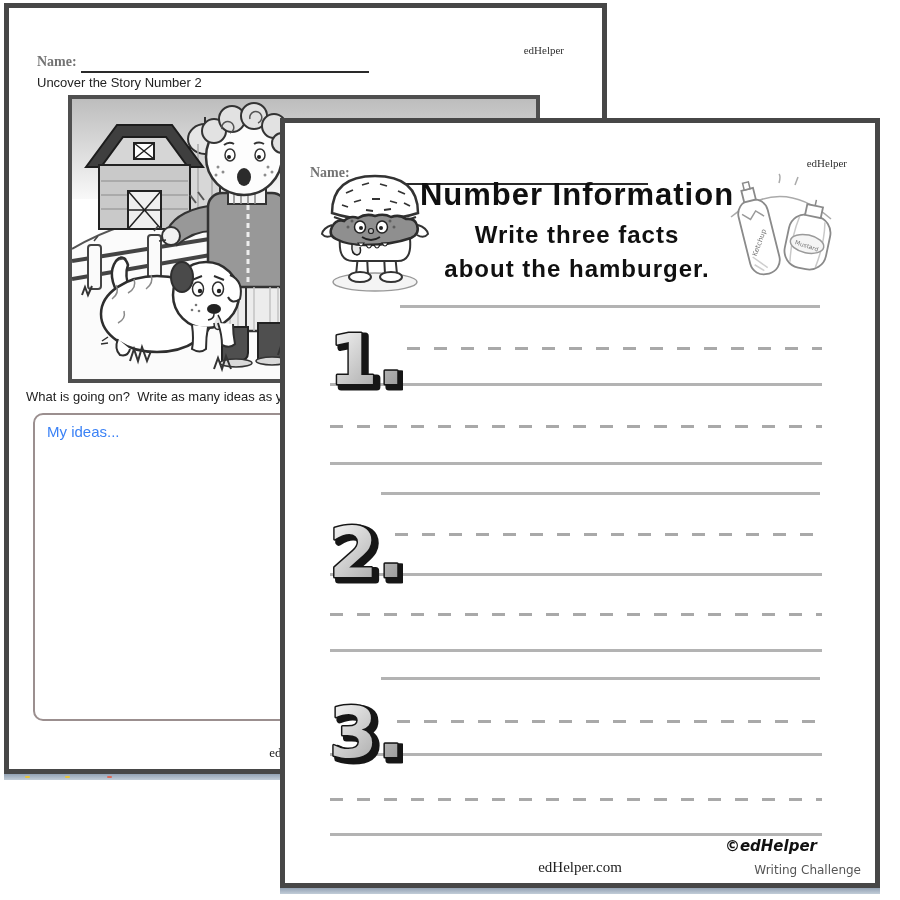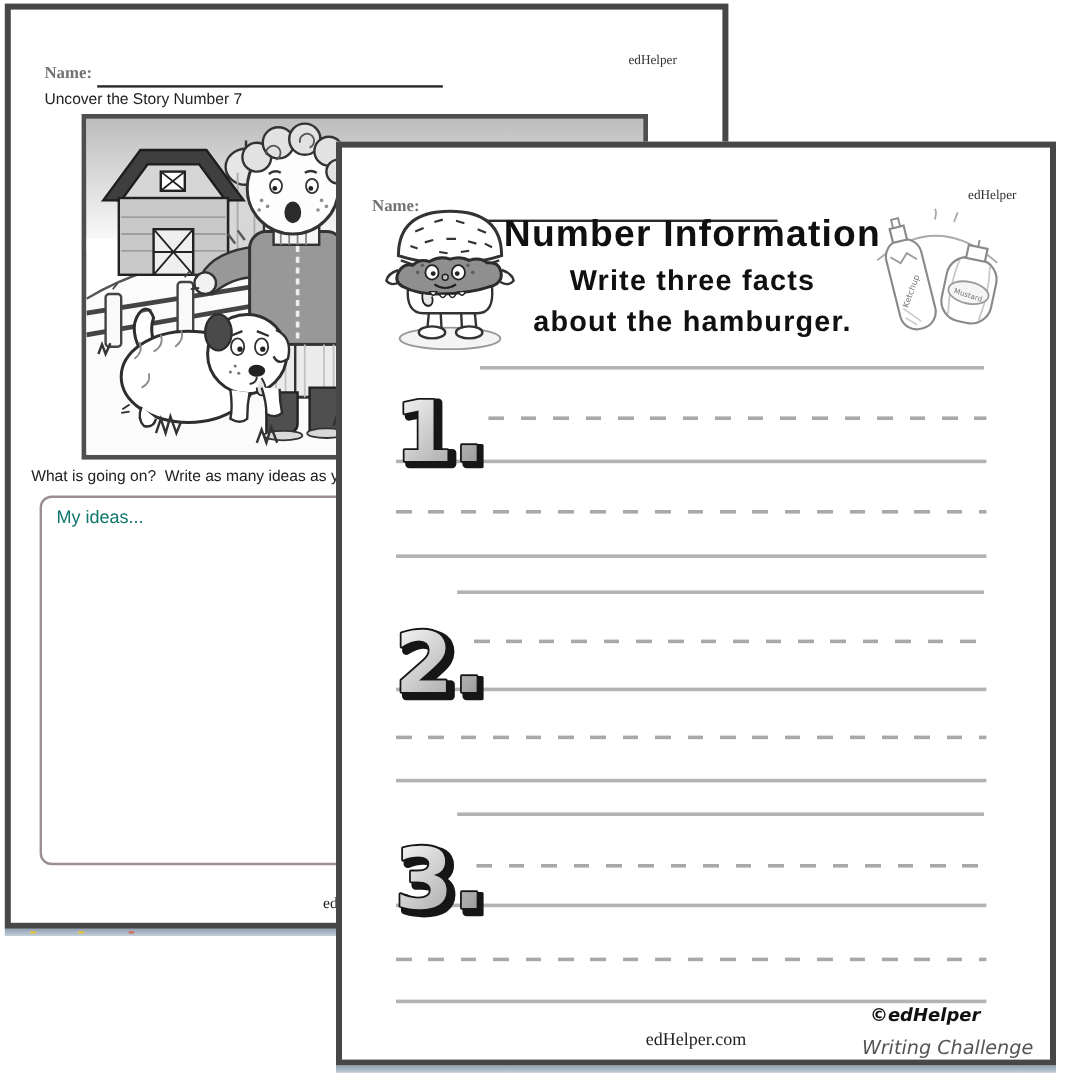--- a/index.html
+++ b/index.html
@@ -23,44 +23,44 @@
   .numshadow{font-family:"DejaVu Sans",sans-serif;font-weight:bold;font-size:70px;
              fill:#161616;stroke:#161616;stroke-width:7;stroke-linejoin:round;}
   .numface{font-family:"DejaVu Sans",sans-serif;font-weight:bold;font-size:70px;
            stroke:#161616;stroke-width:3;paint-order:stroke;stroke-linejoin:round;}
   #back-title{position:absolute;left:28px;top:67px;font-size:13px;color:#222;}
   #imgbox{position:absolute;left:59px;top:87px;width:472px;height:288px;
           border:4px solid #4f4f4f;box-sizing:border-box;background:#fff;}
   #prompt{position:absolute;left:17px;top:381px;font-size:13px;color:#222;white-space:pre;}
   #ideasbox{position:absolute;left:24px;top:405px;width:520px;height:308px;
             border:2px solid #9b8f8f;border-radius:10px;box-sizing:border-box;}
-  #ideaslabel{position:absolute;left:12px;top:8px;font-size:15px;color:#0f766e;}
+  #ideaslabel{position:absolute;left:12px;top:8px;font-size:15px;color:#3b82f6;}
   #back-footer{position:absolute;left:0;top:737px;width:593px;text-align:center;
                font-family:"Liberation Serif",serif;font-size:13px;color:#222;}
   #ft-title{position:absolute;left:112px;top:54px;width:360px;text-align:center;
             font-size:31px;font-weight:bold;letter-spacing:1px;color:#101010;}
   .ft-sub{position:absolute;left:112px;width:360px;text-align:center;
           font-size:24px;font-weight:bold;letter-spacing:1px;color:#101010;}
   #ft-sub1{top:98px;} #ft-sub2{top:132px;}
   #front-copy{position:absolute;right:58px;top:714px;font-size:15px;font-weight:bold;color:#111;font-style:italic;}
   #front-site{position:absolute;left:0;top:736px;width:590px;text-align:center;
               font-family:"Liberation Serif",serif;font-size:15px;color:#222;}
-  #front-series{position:absolute;right:14px;top:740px;font-size:16px;color:#555;font-style:italic;}
+  #front-series{position:absolute;right:14px;top:740px;font-size:12px;color:#555;}
   .numwrap{position:absolute;left:38px;width:80px;height:86px;}
   svg text.tinylabel{font-family:"DejaVu Sans",sans-serif;fill:#777;}
 </style>
 </head>
 <body>
 
 <div class="page" id="back-page">
  <div class="pagein">
   <div class="brand" style="right:38px;top:36px;">edHelper</div>
   <div class="namelabel" style="left:28px;top:46px;">Name:</div>
   <div class="nameline" style="left:72px;top:63px;width:288px;"></div>
-  <div id="back-title">Uncover the Story Number 7</div>
+  <div id="back-title">Uncover the Story Number 2</div>
 
   <div id="imgbox">
     <svg width="464" height="280" viewBox="0 0 464 280" aria-hidden="true">
       <defs>
         <linearGradient id="sky" x1="0" y1="0" x2="0" y2="1">
           <stop offset="0" stop-color="#bdbdbd"></stop>
               <stop offset="1" stop-color="#ffffff"></stop>
         </linearGradient>
       </defs>
       <rect x="0" y="0" width="464" height="110" fill="url(#sky)"></rect>

